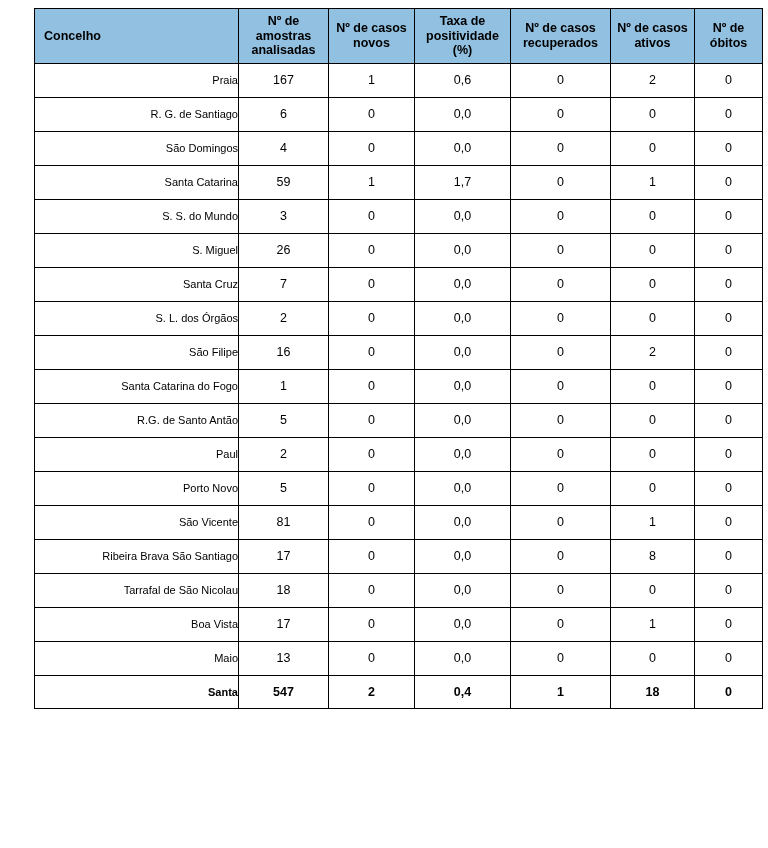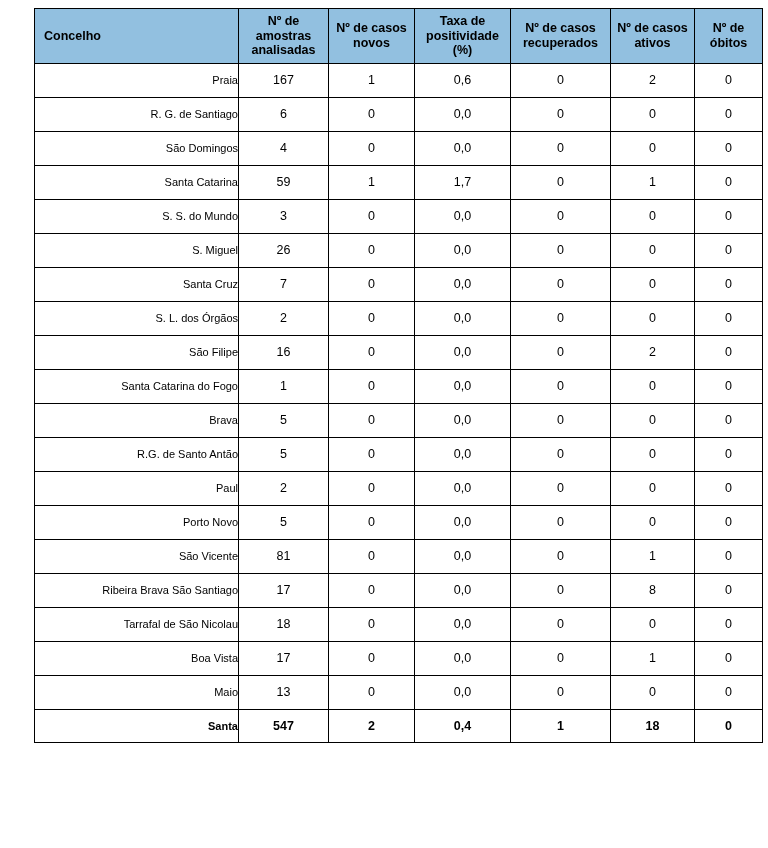--- a/index.html
+++ b/index.html
@@ -202,29 +202,20 @@
         <tr>
           <td class="cell-name">Santa Catarina do Fogo</td>
           <td>1</td>
           <td>0</td>
           <td>0,0</td>
           <td>0</td>
           <td>0</td>
           <td>0</td>
         </tr>
         <tr>
-          <td class="cell-name">Brava</td>
-          <td>5</td>
-          <td>0</td>
-          <td>0,0</td>
-          <td>0</td>
-          <td>0</td>
-          <td>0</td>
-        </tr>
-        <tr>
           <td class="cell-name">R.G. de Santo Antão</td>
           <td>5</td>
           <td>0</td>
           <td>0,0</td>
           <td>0</td>
           <td>0</td>
           <td>0</td>
         </tr>
         <tr>
           <td class="cell-name">Paul</td>

